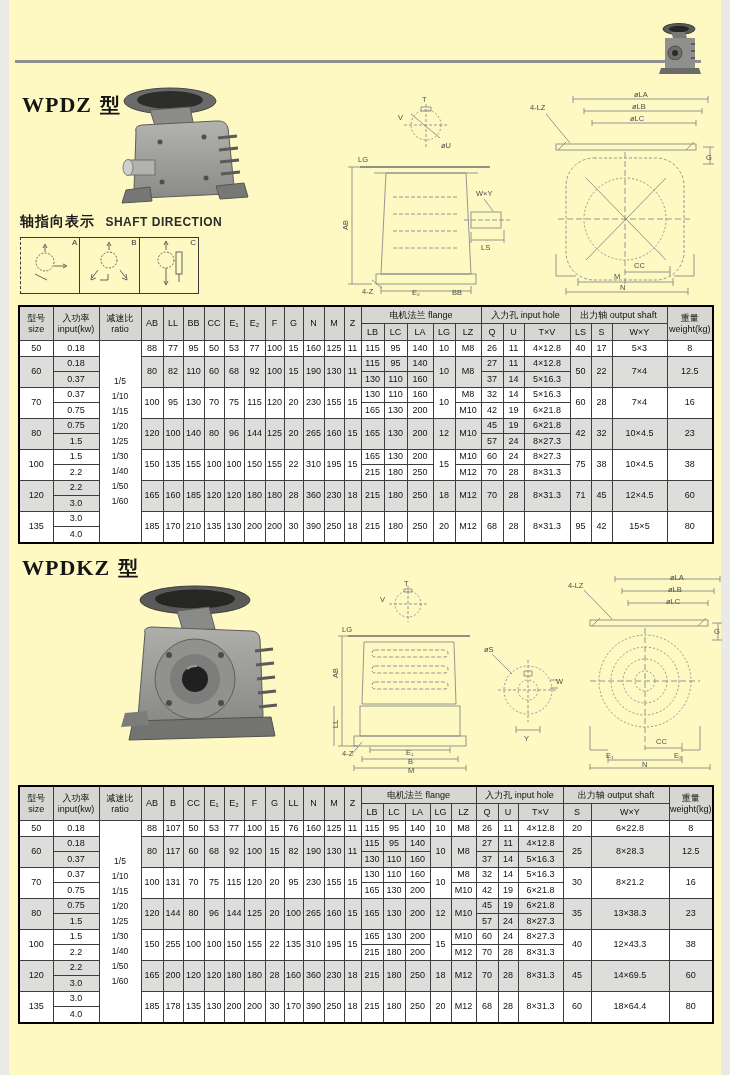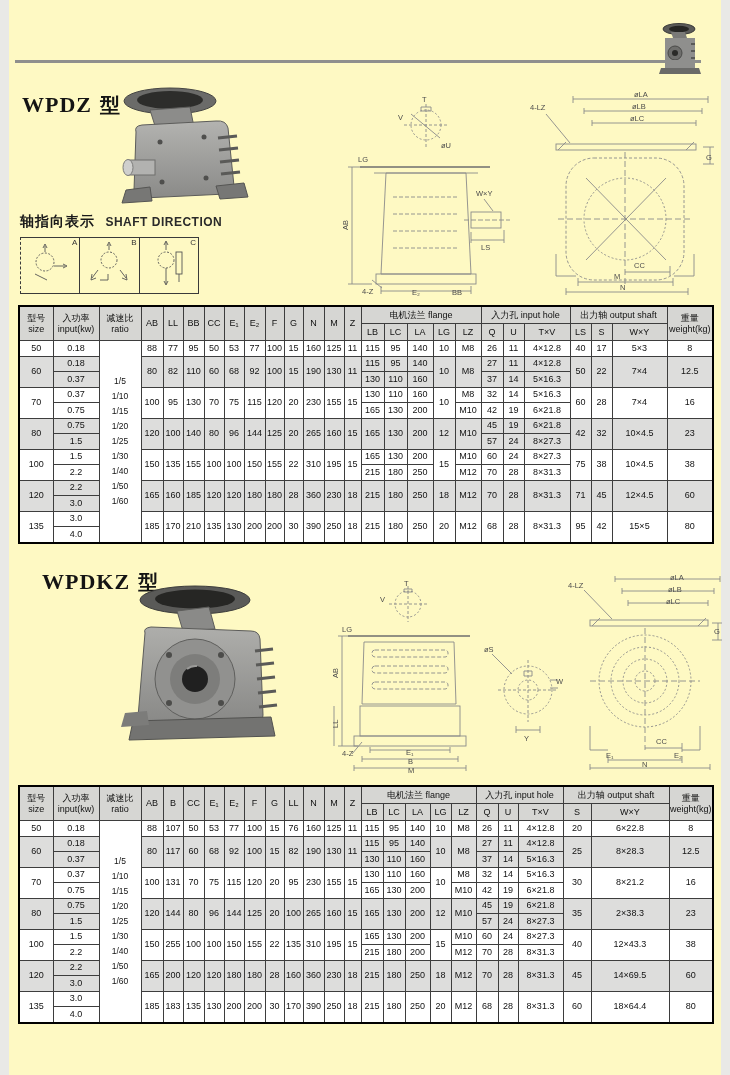--- a/index.html
+++ b/index.html
@@ -5,21 +5,21 @@
   html,body{margin:0;padding:0;background:#f4f4f2;}
   .page{position:relative;width:730px;height:1075px;background:#fef9c3;overflow:hidden;
         font-family:"Liberation Sans","DejaVu Sans",sans-serif;color:#111;}
   .edge{position:absolute;top:0;bottom:0;width:9px;background:#e9e9e6;}
   .edge.l{left:0;} .edge.r{right:0;}
   .rule{position:absolute;left:15px;width:686px;height:3px;background:#8f8f8d;top:60px;}
   .thumb{position:absolute;left:655px;top:20px;}
   .sec-title{position:absolute;font-family:"Liberation Serif","DejaVu Serif",serif;
              font-weight:bold;font-size:22px;letter-spacing:1px;color:#141414;}
   .sec-title .kan{font-size:20px;margin-left:8px;letter-spacing:0;}
-  .t1{left:22px;top:92px;} .t2{left:22px;top:569px;margin-left:20px;}
+  .t1{left:22px;top:92px;} .t2{left:22px;top:555px;}
   .photo{position:absolute;}
   .p1{left:98px;top:82px;} .p2{left:95px;top:573px;}
   .dwg{position:absolute;}
   #d1{left:338px;top:92px;} #d2{left:518px;top:86px;}
   #d3{left:330px;top:578px;} #d4{left:478px;top:636px;} #d5{left:560px;top:568px;}
   .dlbl{font-family:"Liberation Sans","DejaVu Sans",sans-serif;font-size:7.5px;fill:#4c4c4c;}
   .sd-head{position:absolute;left:20px;top:212px;white-space:nowrap;}
   .sd-zh{font-size:14px;font-weight:bold;color:#1a1a1a;letter-spacing:1px;}
   .sd-en{font-size:12px;font-weight:bold;color:#2a2a2a;margin-left:6px;letter-spacing:.5px;}
   .sd-box{position:absolute;left:20px;top:237px;width:177px;height:55px;border:1.5px solid #3a3a3a;
@@ -875,21 +875,21 @@
             <td rowspan="2">15</td>
             <td rowspan="2">165</td>
             <td rowspan="2">130</td>
             <td rowspan="2">200</td>
             <td rowspan="2">12</td>
             <td rowspan="2">M10</td>
             <td>45</td>
             <td>19</td>
             <td>6×21.8</td>
             <td rowspan="2">35</td>
-            <td rowspan="2">2×38.3</td>
+            <td rowspan="2">13×38.3</td>
             <td rowspan="2">23</td>
           </tr>
           <tr class="g">
             <td>1.5</td>
             <td>57</td>
             <td>24</td>
             <td>8×27.3</td>
           </tr>
           <tr class="w">
             <td rowspan="2">100</td>
@@ -953,21 +953,21 @@
             <td rowspan="2">14×69.5</td>
             <td rowspan="2">60</td>
           </tr>
           <tr class="g">
             <td>3.0</td>
           </tr>
           <tr class="w">
             <td rowspan="2">135</td>
             <td>3.0</td>
             <td rowspan="2">185</td>
-            <td rowspan="2">183</td>
+            <td rowspan="2">178</td>
             <td rowspan="2">135</td>
             <td rowspan="2">130</td>
             <td rowspan="2">200</td>
             <td rowspan="2">200</td>
             <td rowspan="2">30</td>
             <td rowspan="2">170</td>
             <td rowspan="2">390</td>
             <td rowspan="2">250</td>
             <td rowspan="2">18</td>
             <td rowspan="2">215</td>

